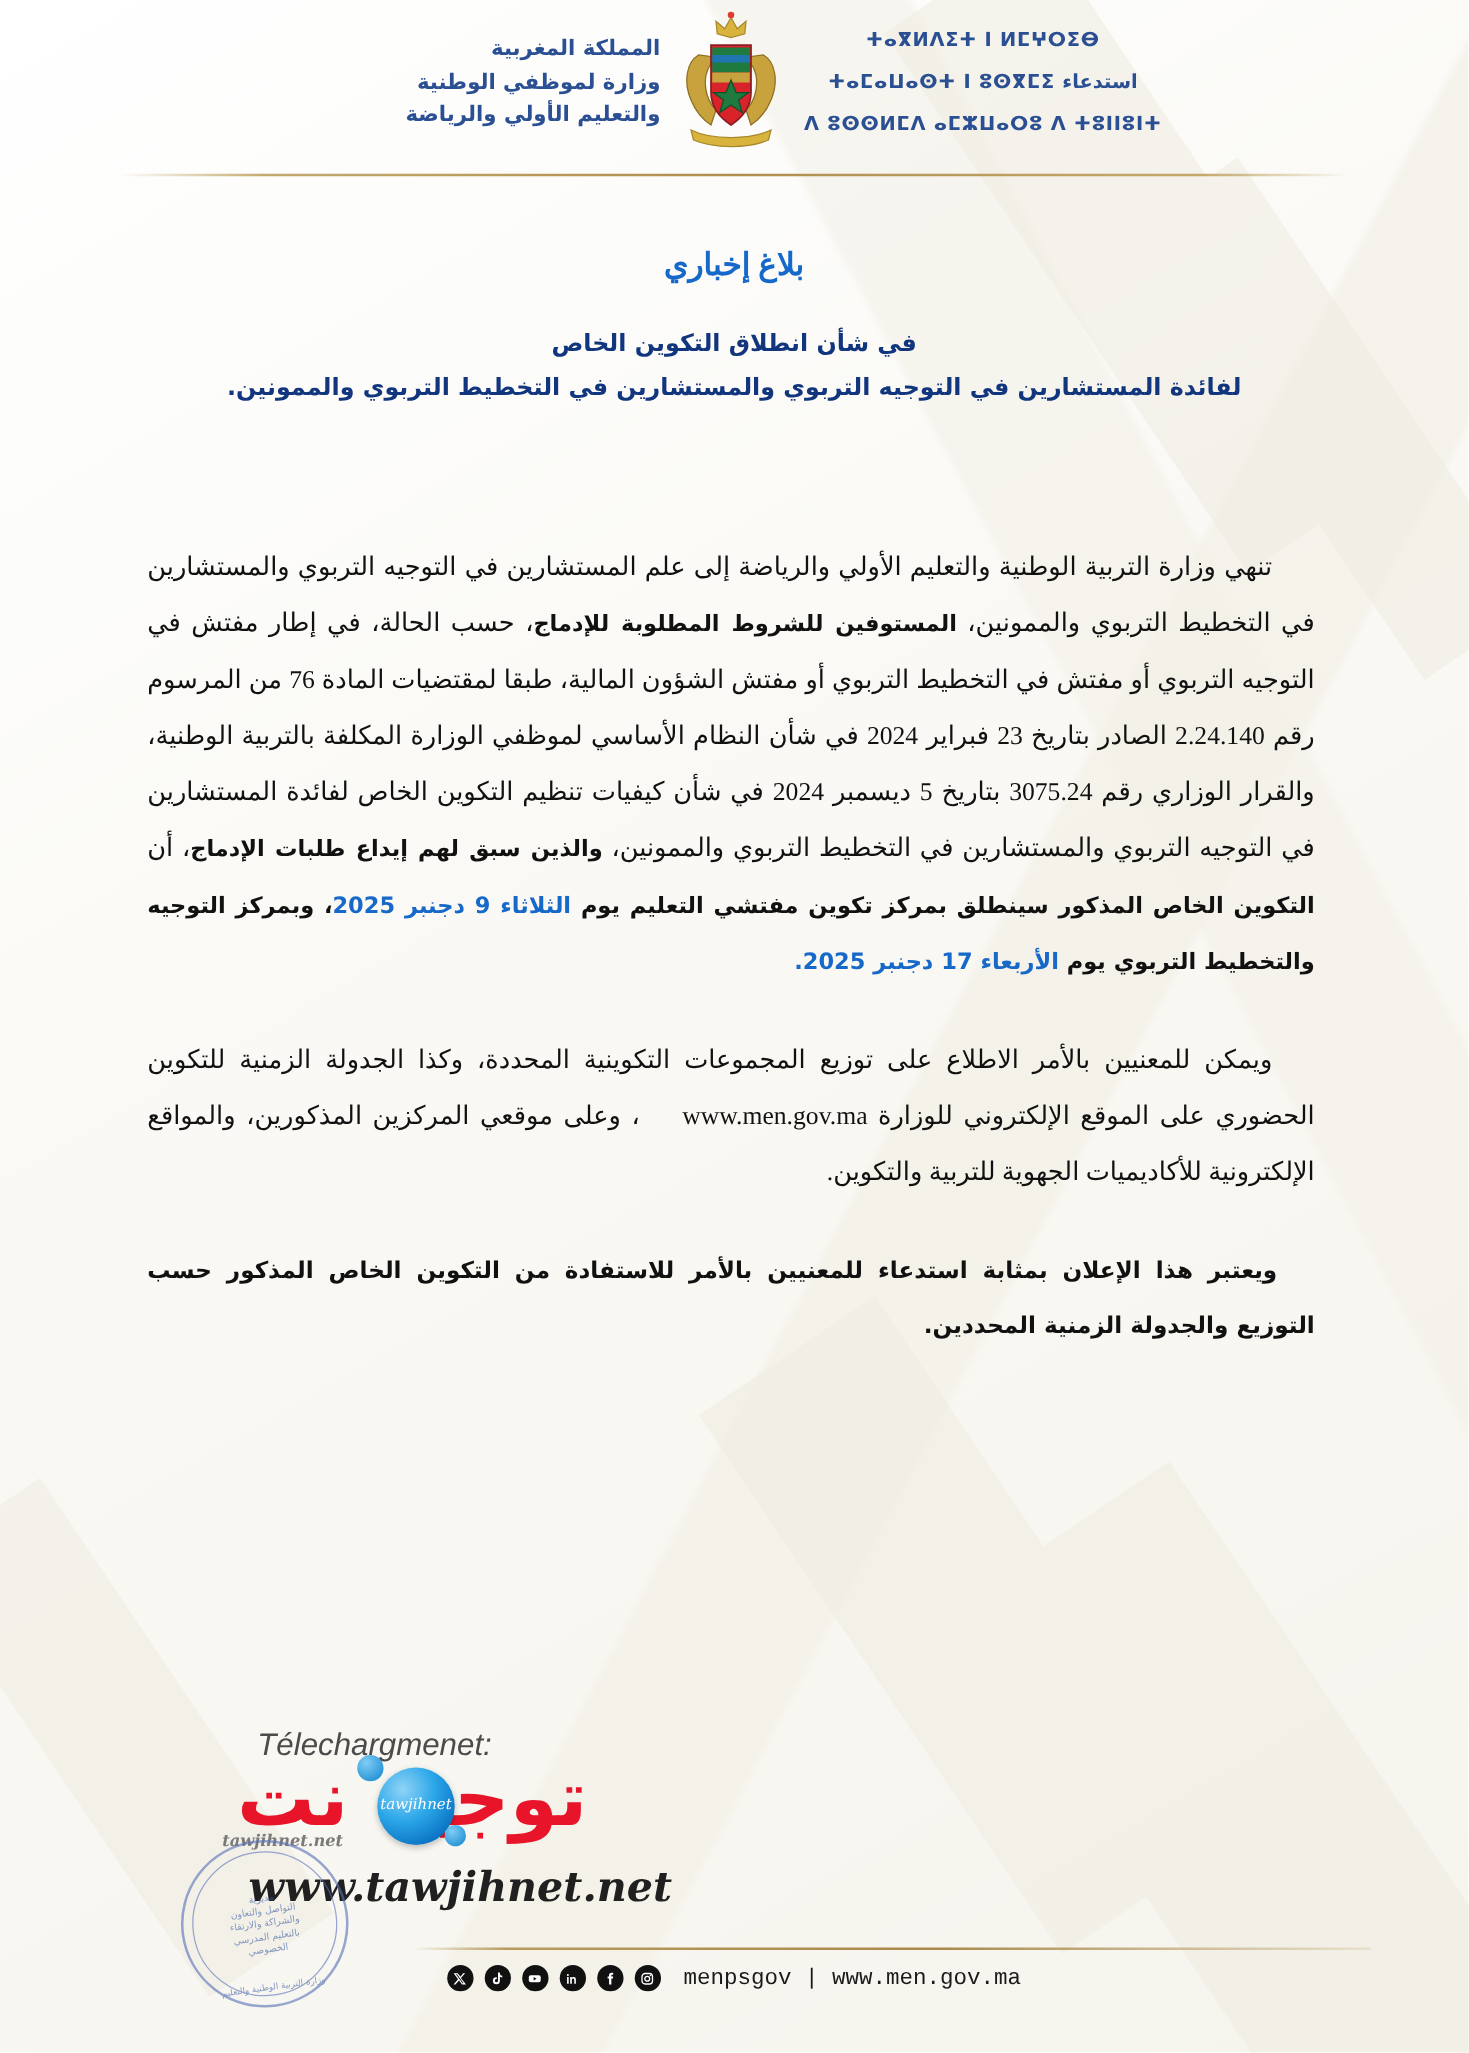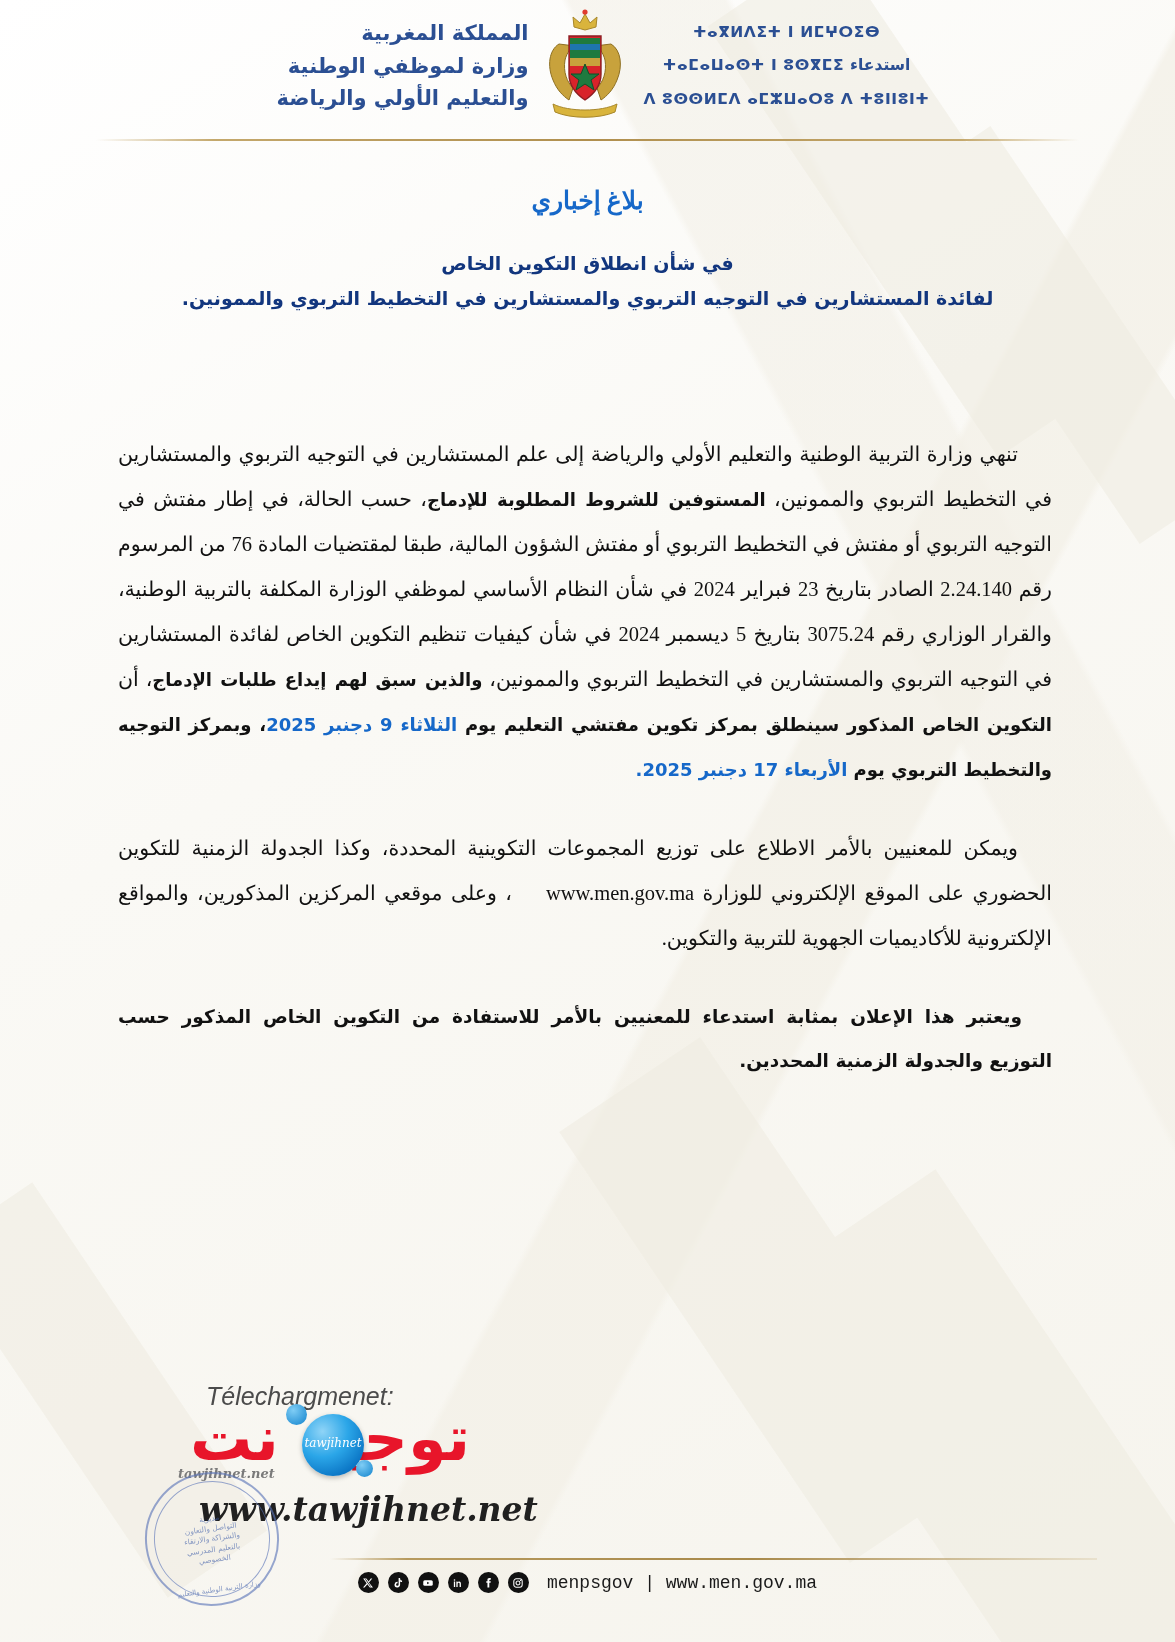--- a/index.html
+++ b/index.html
@@ -21,38 +21,38 @@
 
   
   .header{position:absolute;top:0;left:0;right:0;height:148px;}
   .header-inner{
     display:flex;align-items:center;justify-content:center;gap:0px;
     padding-top:8px;
   }
   .h-ar{
     text-align:right;color:#2b4f93;
     font-family:"DejaVu Sans", sans-serif;
-    font-size:21px;line-height:1.55;font-weight:600;
+    font-size:17px;line-height:1.55;font-weight:600;
     width:290px;padding-right:4px;letter-spacing:.5px;
   }
   .h-ar div{white-space:nowrap;}
   .h-tif{
     text-align:center;color:#2b4f93;
     font-family:"DejaVu Sans", sans-serif;
     font-size:15.5px;line-height:2.15;font-weight:700;
     width:300px;letter-spacing:.6px;direction:ltr;
   }
   .crest{width:92px;height:116px;position:relative;flex:0 0 92px;margin:0 6px;}
   .header-rule{
     position:absolute;left:96px;right:96px;top:139px;height:2px;
     background:linear-gradient(90deg,rgba(196,168,108,0) 0%,#c4a86c 12%,#b08f4e 50%,#c4a86c 88%,rgba(196,168,108,0) 100%);
   }
 
   
-  .title-block{position:absolute;top:182px;left:0;right:0;text-align:center;}
+  .title-block{position:absolute;top:194px;left:0;right:0;text-align:center;}
   .t-main{
     color:#1668c9;font-family:"Liberation Serif", serif;
     font-weight:bold;font-size:25px;line-height:1.5;
   }
   .t-date{
     color:#1668c9;font-family:"Liberation Serif", serif;
     font-weight:bold;font-size:25px;line-height:1.5;
   }
   .t-sub{
     margin-top:26px;color:#12367e;font-family:"DejaVu Sans", sans-serif;

